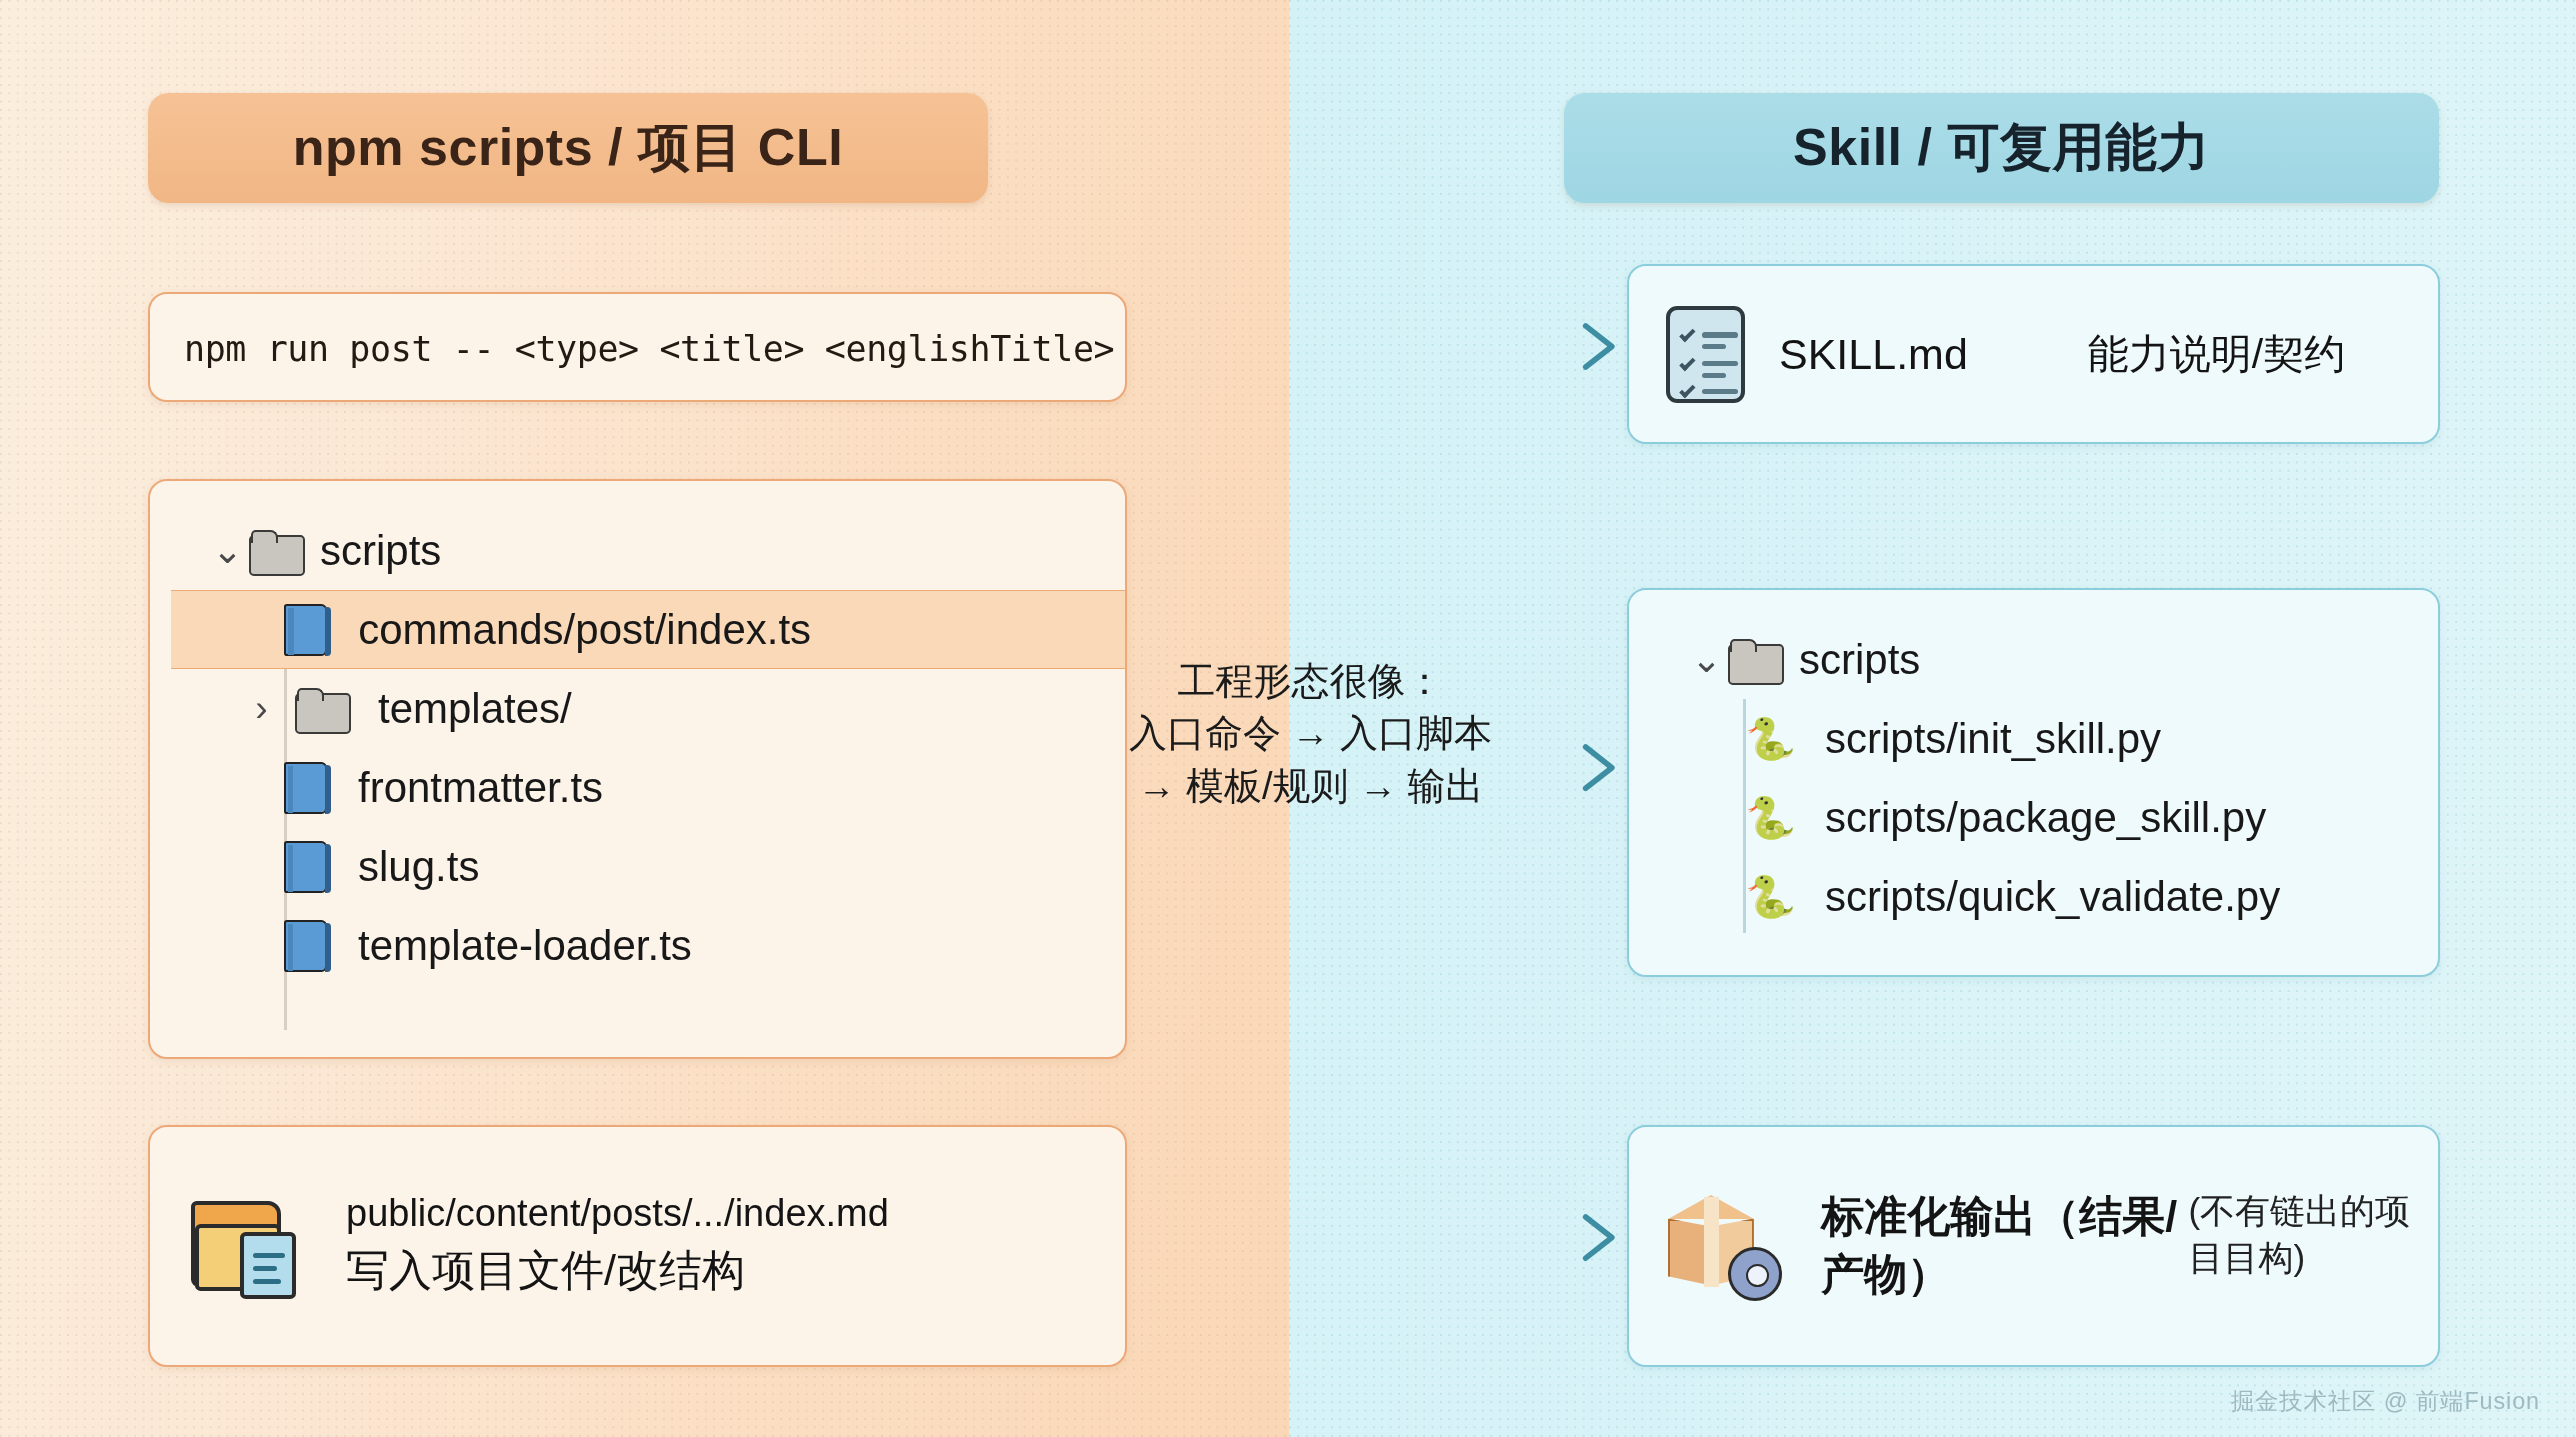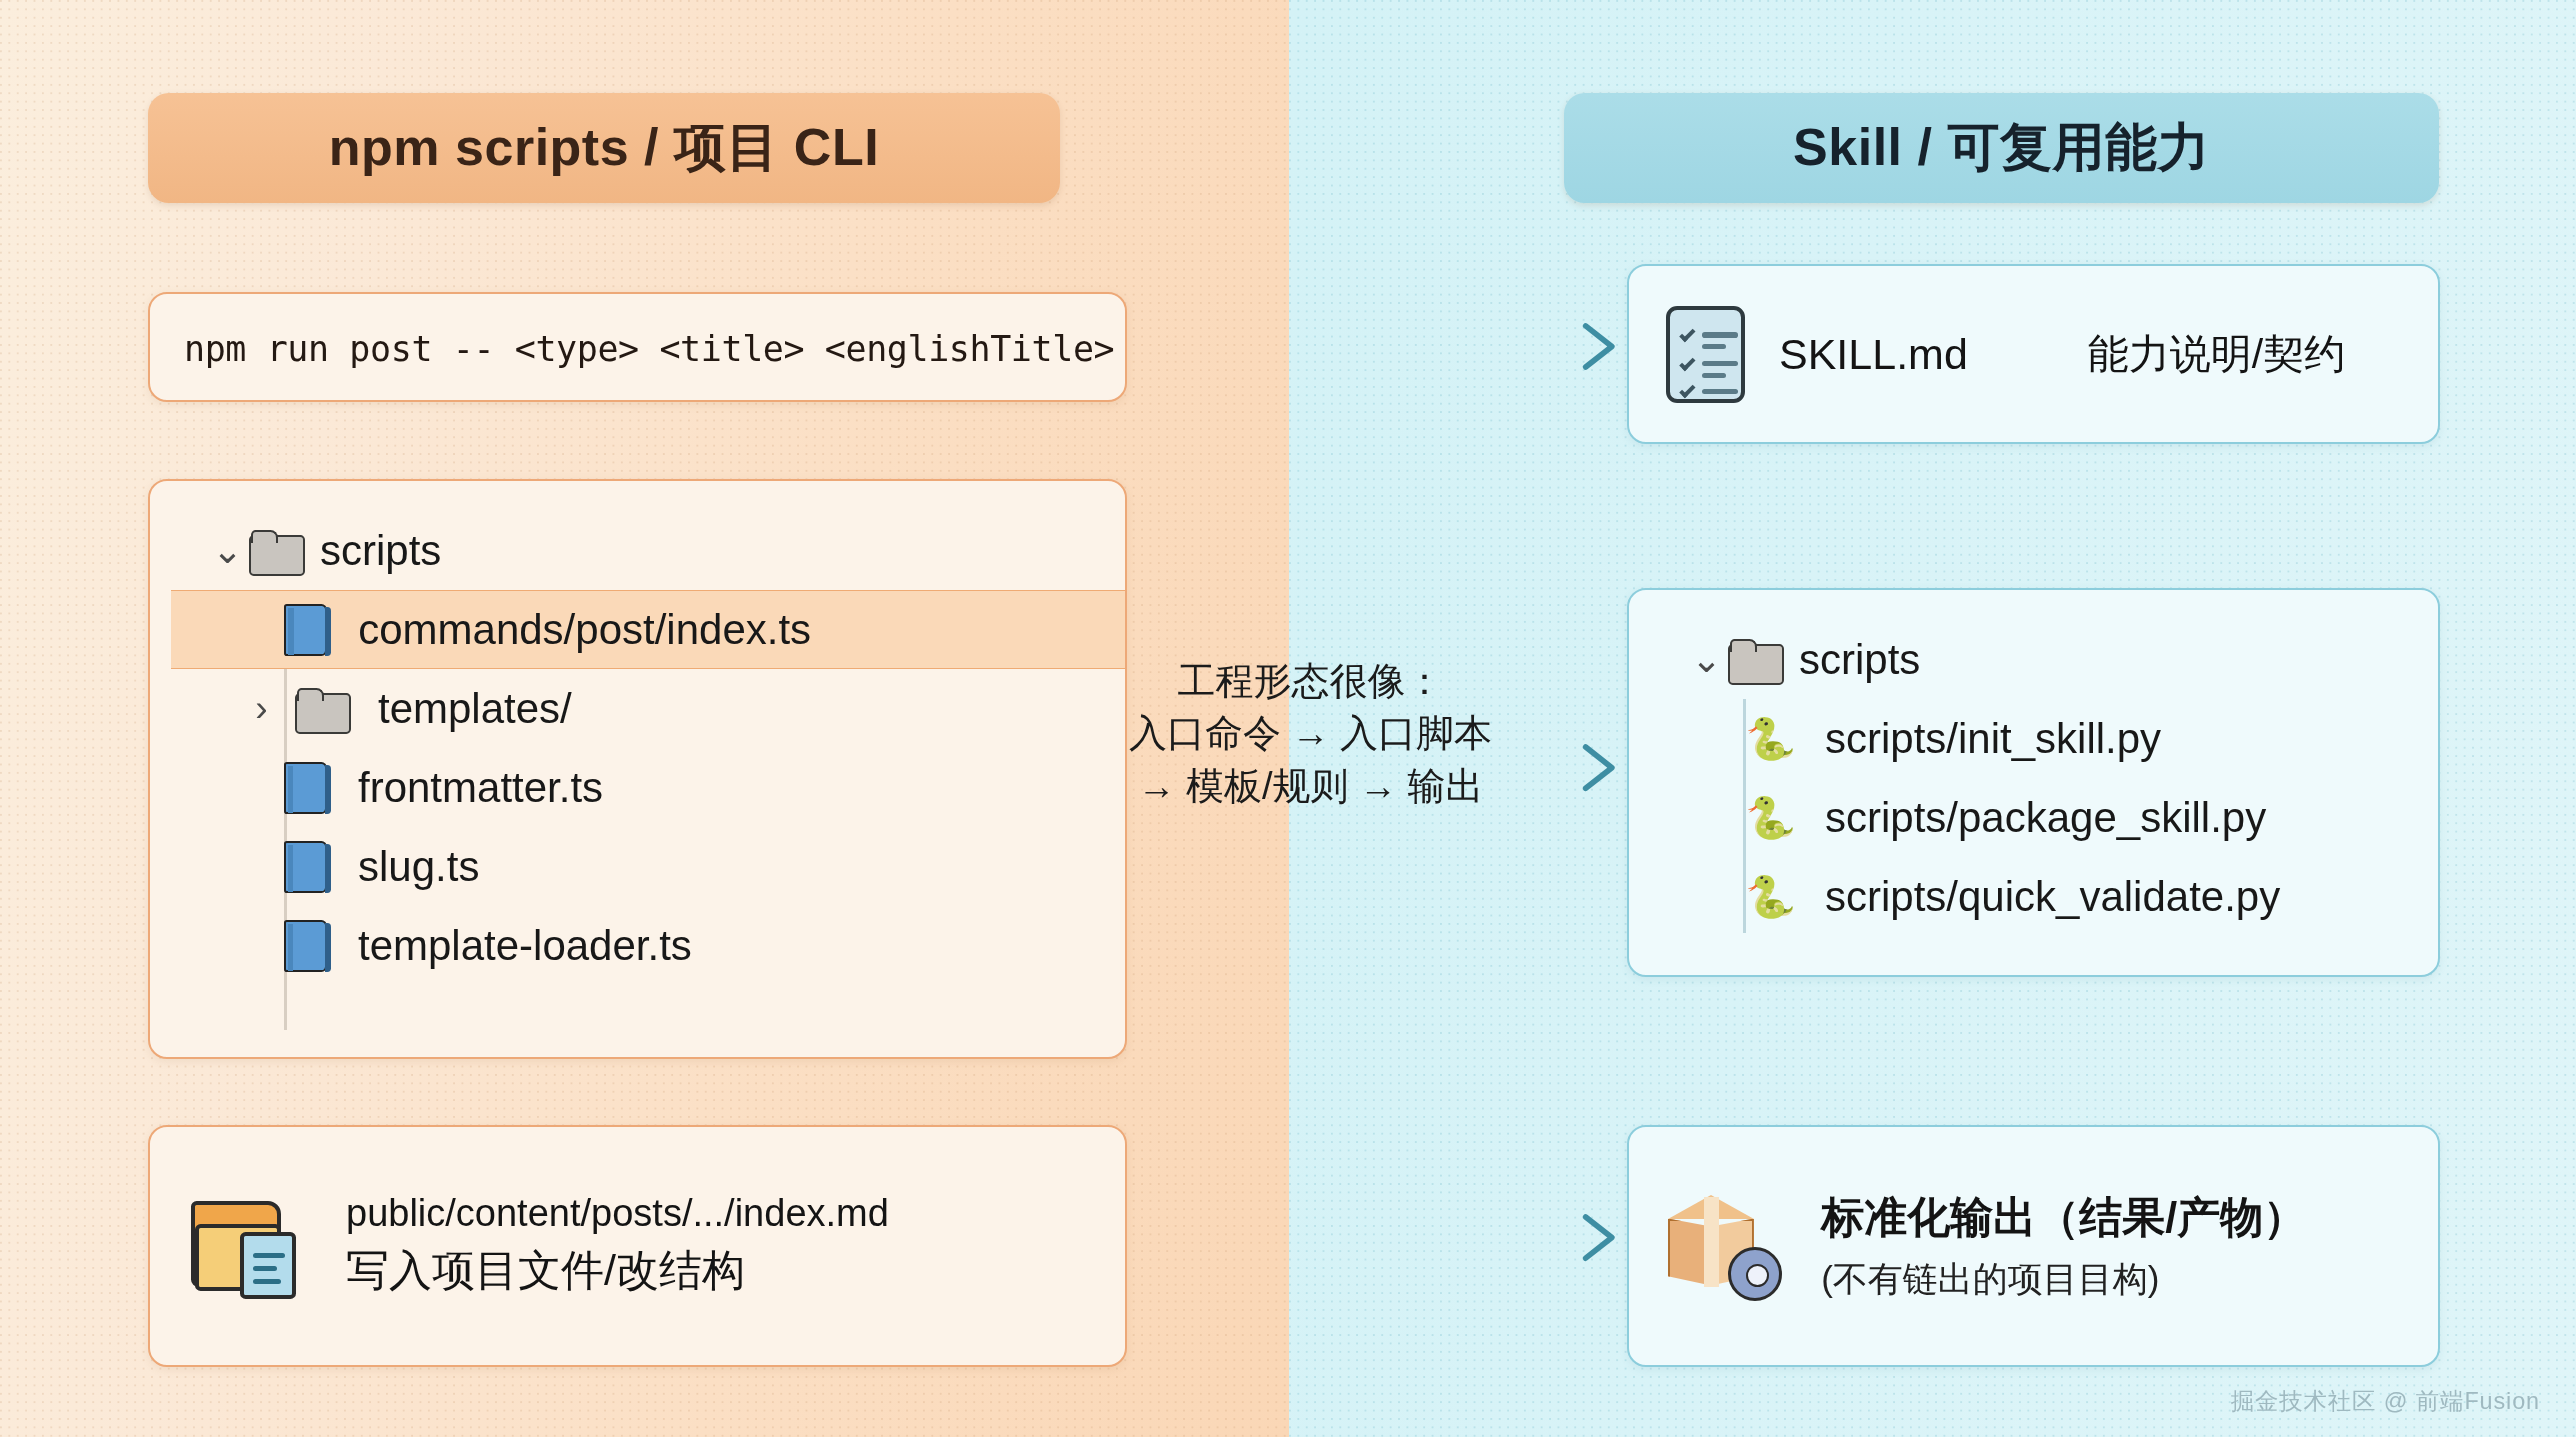--- a/index.html
+++ b/index.html
@@ -35,21 +35,21 @@
   
   .pill {
     position: absolute;
     border-radius: 20.6px;
     display: flex; align-items: center; justify-content: center;
     font-weight: bold;
     letter-spacing: 0.5px;
     box-shadow: 0 2.8px 6.6px rgba(120,80,40,0.13);
   }
   .pill-left {
-    left: 148px; top: 93px; width: 912px; height: 110px;
+    left: 148px; top: 93px; width: 840px; height: 110px;
     background: linear-gradient(180deg, #f6c295 0%, #f1b684 100%);
     color: #3a2417;
     font-size: 52px;
   }
   .pill-right {
     left: 1564px; top: 93px; width: 875px; height: 110px;
     background: linear-gradient(180deg, #abdde8 0%, #9ed6e3 100%);
     color: #16222c;
     font-size: 52px;
   }
@@ -169,21 +169,21 @@
   .out-left-text { display: flex; flex-direction: column; gap: 7.5px; margin-left: 13px; }
   .out-left-line1 { font-size: 38px; color: #141414; }
   .out-left-line2 { font-size: 43px; color: #141414; font-weight: 500; }
 
   
   #out-right { left: 1627px; top: 1125px; width: 813px; height: 242px; }
   .out-right-inner {
     position: absolute; inset: 0;
     display: flex; align-items: center; padding-left: 37px; gap: 28px;
   }
-  .out-right-text { display: flex; flex-direction: column; gap: 9.4px; margin-left: 11.2px; }
+  .out-right-text { display: flex; gap: 9.4px; margin-left: 11.2px; }
   .out-right-line1 { font-size: 43px; color: #141414; font-weight: bold; }
   .out-right-line2 { font-size: 35px; color: #222; }
 
   
   .conn { position: absolute; }
 
   
   #mid-caption {
     position: absolute; left: 1086px; top: 655px; width: 449px;
     text-align: center;

